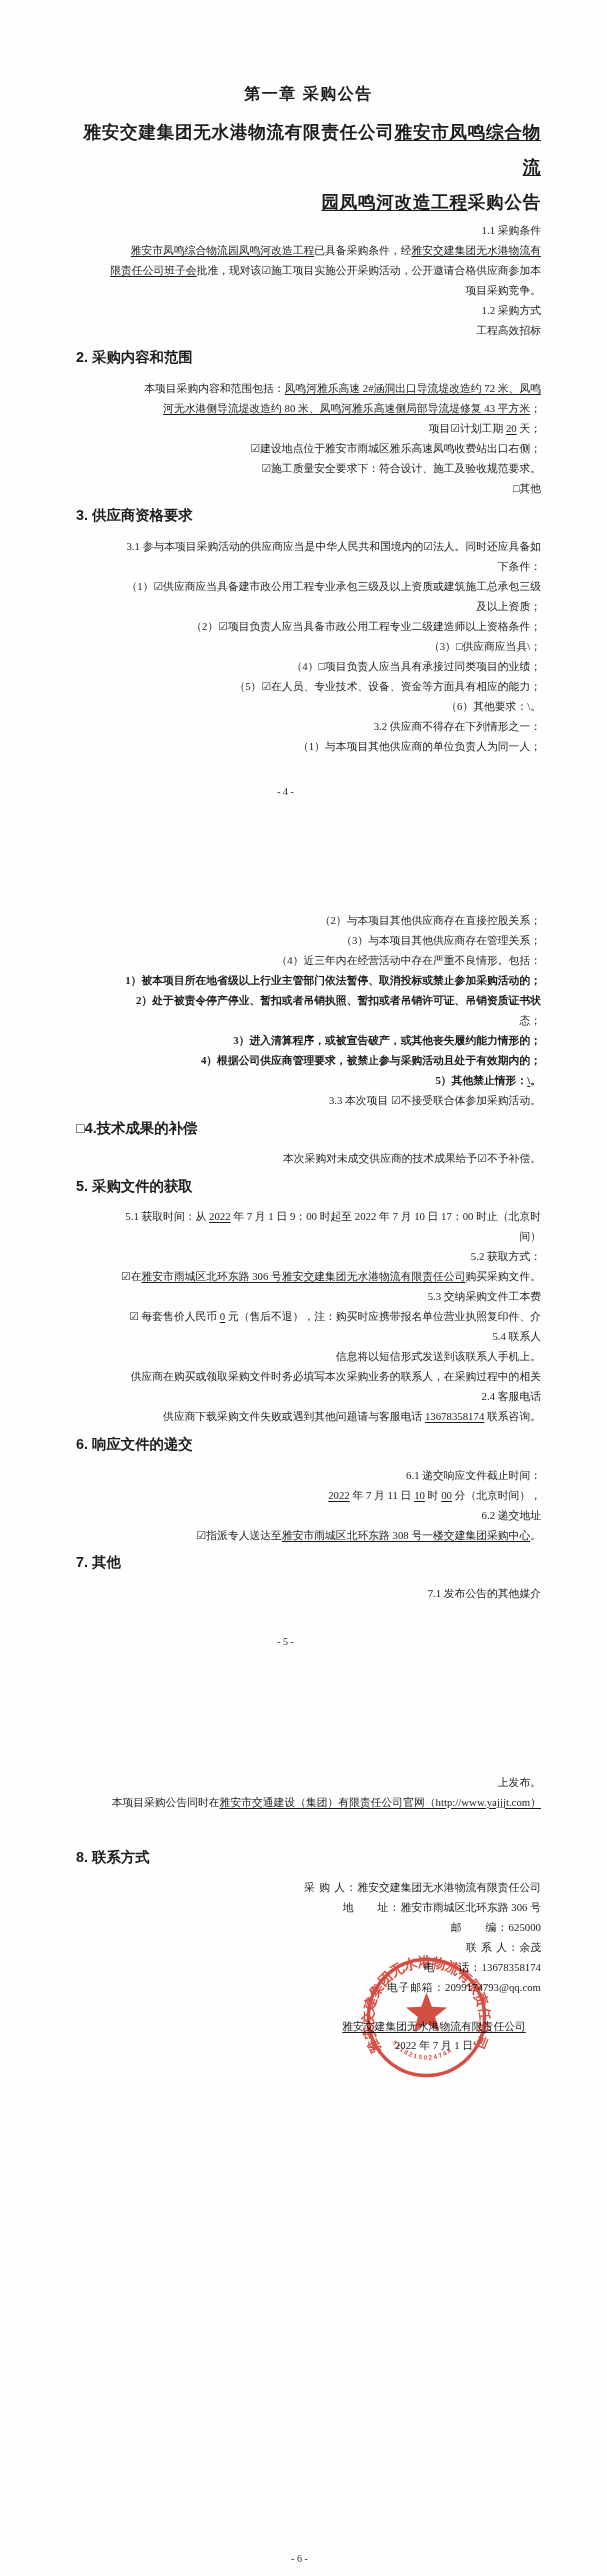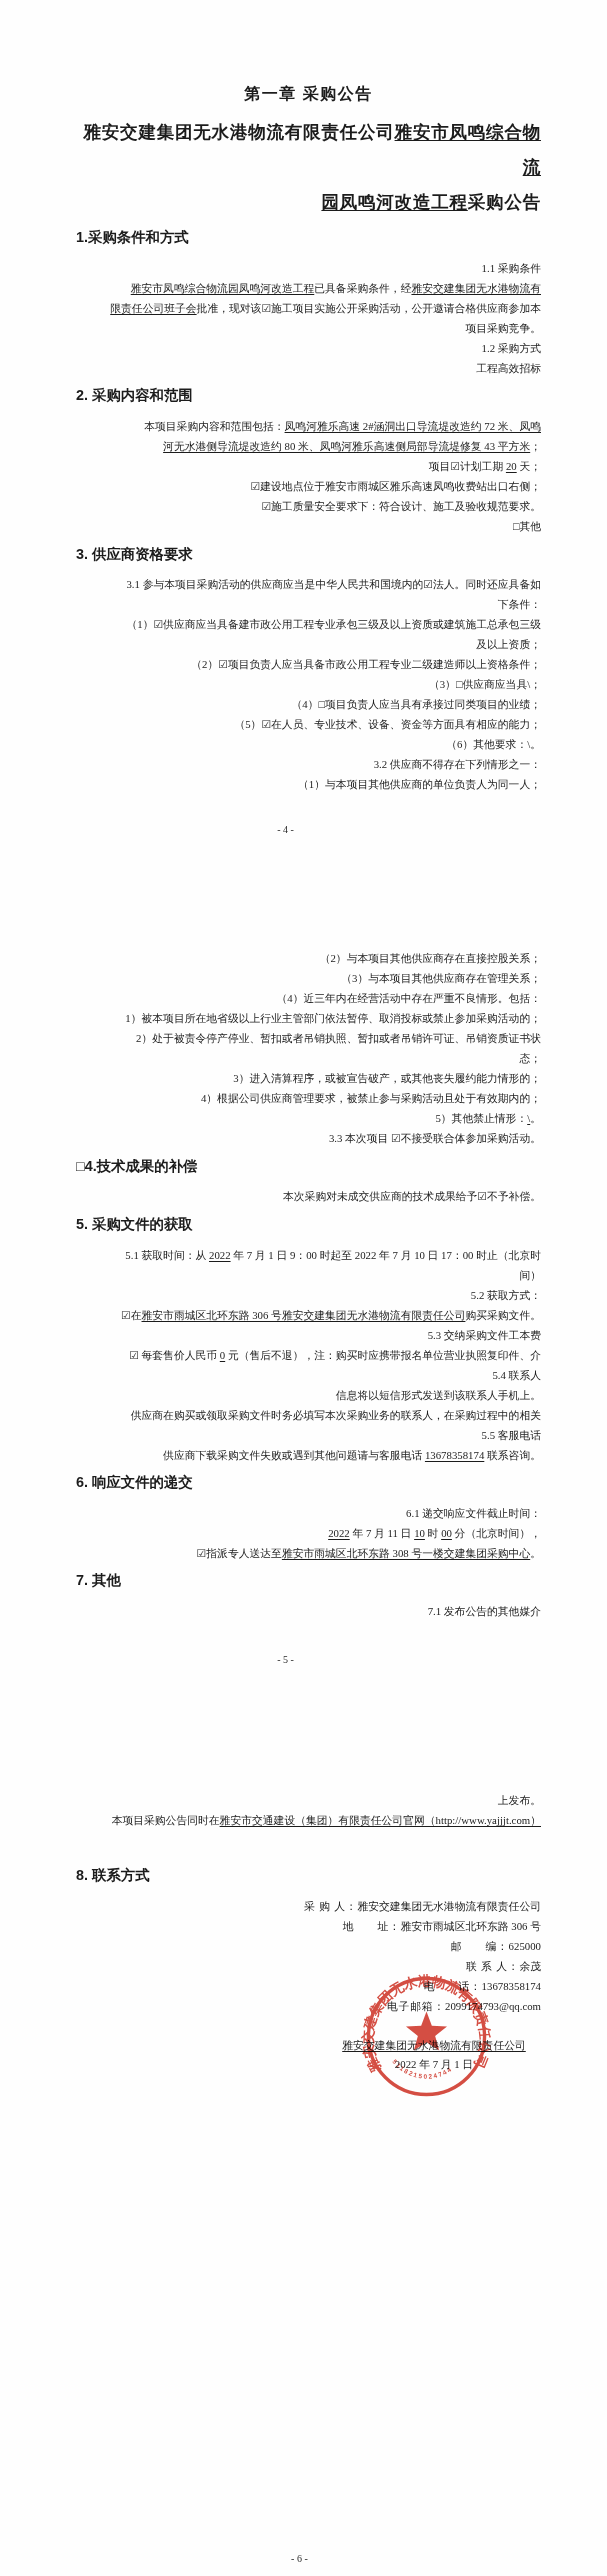--- a/index.html
+++ b/index.html
@@ -21,21 +21,21 @@
     font-family:"Liberation Sans","DejaVu Sans",sans-serif;letter-spacing:0.8px;
   }
   .h{
     font-family:"Liberation Sans","DejaVu Sans",sans-serif;
     font-weight:bold;font-size:14.4px;line-height:20px;margin:7.6px 0 10.6px 0;
     white-space:nowrap;
   }
   .ln{font-size:10.8px;line-height:20px;white-space:nowrap;text-align:right;}
   .ind1{padding-left:13.7px;}
   .ind2{padding-left:23px;}
-  .ind3{padding-left:29px;}
+  .ind3{padding-left:29px;font-weight:bold;}
   .u{text-decoration:underline;text-underline-offset:2.3px;}
   .pagenum{
     text-align:center;font-size:10px;line-height:20px;color:#2a2a2a;
     transform:translateX(-23px);
   }
   .contact-row .contact-label{letter-spacing:0.8px;}
   .sig-wrap{position:relative;height:228px;}
   .signature{
     position:absolute;left:264px;top:20px;width:188px;text-align:center;z-index:1;
   }
@@ -59,21 +59,20 @@
   <div class="content">
 
     <div class="chapter">第一章 采购公告</div>
 
     <div class="doc-title">
       <div><span>雅安交建集团无水港物流有限责任公司</span><span class="u">雅安市凤鸣综合物流</span></div>
       <div><span class="u">园凤鸣河改造工程</span><span>采购公告</span></div>
     </div>
 
     <div id="blocks">
-        <div class="h"><span>1.采购条件和方式</span></div>
         <div class="ln ind1"><span>1.1 采购条件</span></div>
         <div class="ln ind2"><span class="u">雅安市凤鸣综合物流园凤鸣河改造工程</span><span>已具备采购条件，经</span><span class="u">雅安交建集团无水港物流有</span></div>
         <div class="ln"><span class="u">限责任公司班子会</span><span>批准，现对该☑施工项目实施公开采购活动，公开邀请合格供应商参加本</span></div>
         <div class="ln"><span>项目采购竞争。</span></div>
         <div class="ln ind1"><span>1.2 采购方式</span></div>
         <div class="ln ind2"><span>工程高效招标</span></div>
         <div class="h"><span>2. 采购内容和范围</span></div>
         <div class="ln ind2"><span>本项目采购内容和范围包括：</span><span class="u">凤鸣河雅乐高速 2#涵洞出口导流堤改造约 72 米、凤鸣</span></div>
         <div class="ln"><span class="u">河无水港侧导流堤改造约 80 米、凤鸣河雅乐高速侧局部导流堤修复 43 平方米</span><span>；</span></div>
         <div class="ln ind2"><span>项目☑计划工期 </span><span class="u">20</span><span> 天；</span></div>
@@ -110,25 +109,26 @@
         <div class="h"><span>5. 采购文件的获取</span></div>
         <div class="ln ind2"><span>5.1 获取时间：从 </span><span class="u">2022</span><span> 年 7 月 1 日 9：00 时起至 2022 年 7 月 10 日 17：00 时止（北京时</span></div>
         <div class="ln"><span>间）</span></div>
         <div class="ln ind1"><span>5.2 获取方式：</span></div>
         <div class="ln ind2"><span>☑在</span><span class="u">雅安市雨城区北环东路 306 号雅安交建集团无水港物流有限责任公司</span><span>购买采购文件。</span></div>
         <div class="ln ind1"><span>5.3 交纳采购文件工本费</span></div>
         <div class="ln ind2"><span>☑ 每套售价人民币 </span><span class="u">0</span><span> 元（售后不退），注：购买时应携带报名单位营业执照复印件、介</span></div>
         <div class="ln ind1"><span>5.4 联系人</span></div>
         <div class="ln"><span>信息将以短信形式发送到该联系人手机上。</span></div>
         <div class="ln ind2"><span>供应商在购买或领取采购文件时务必填写本次采购业务的联系人，在采购过程中的相关</span></div>
-        <div class="ln ind1"><span>5.5 客服电话</span></div>
+        <div class="ln ind1"><span>2.4 客服电话</span></div>
         <div class="ln ind2"><span>供应商下载采购文件失败或遇到其他问题请与客服电话 </span><span class="u">13678358174</span><span> 联系咨询。</span></div>
         <div class="h"><span>6. 响应文件的递交</span></div>
         <div class="ln ind1"><span>6.1 递交响应文件截止时间：</span></div>
         <div class="ln ind1"><span class="u">2022</span><span> 年 7 月 11 日 </span><span class="u">10</span><span> 时 </span><span class="u">00</span><span> 分（北京时间），</span></div>
+        <div class="ln ind1"><span>6.2 递交地址</span></div>
         <div class="ln ind2"><span>☑指派专人送达至</span><span class="u">雅安市雨城区北环东路 308 号一楼交建集团采购中心</span><span>。</span></div>
         <div class="h"><span>7. 其他</span></div>
         <div class="ln ind1"><span>7.1 发布公告的其他媒介</span></div>
         <div style="height: 29px;"></div>
         <div class="pagenum"><span>- 5 -</span></div>
         <div style="height: 120px;"></div>
         <div class="ln"><span>上发布。</span></div>
         <div class="ln ind2"><span>本项目采购公告同时在</span><span class="u">雅安市交通建设（集团）有限责任公司官网（http://www.yajjjt.com）</span></div>
       </div>
 

